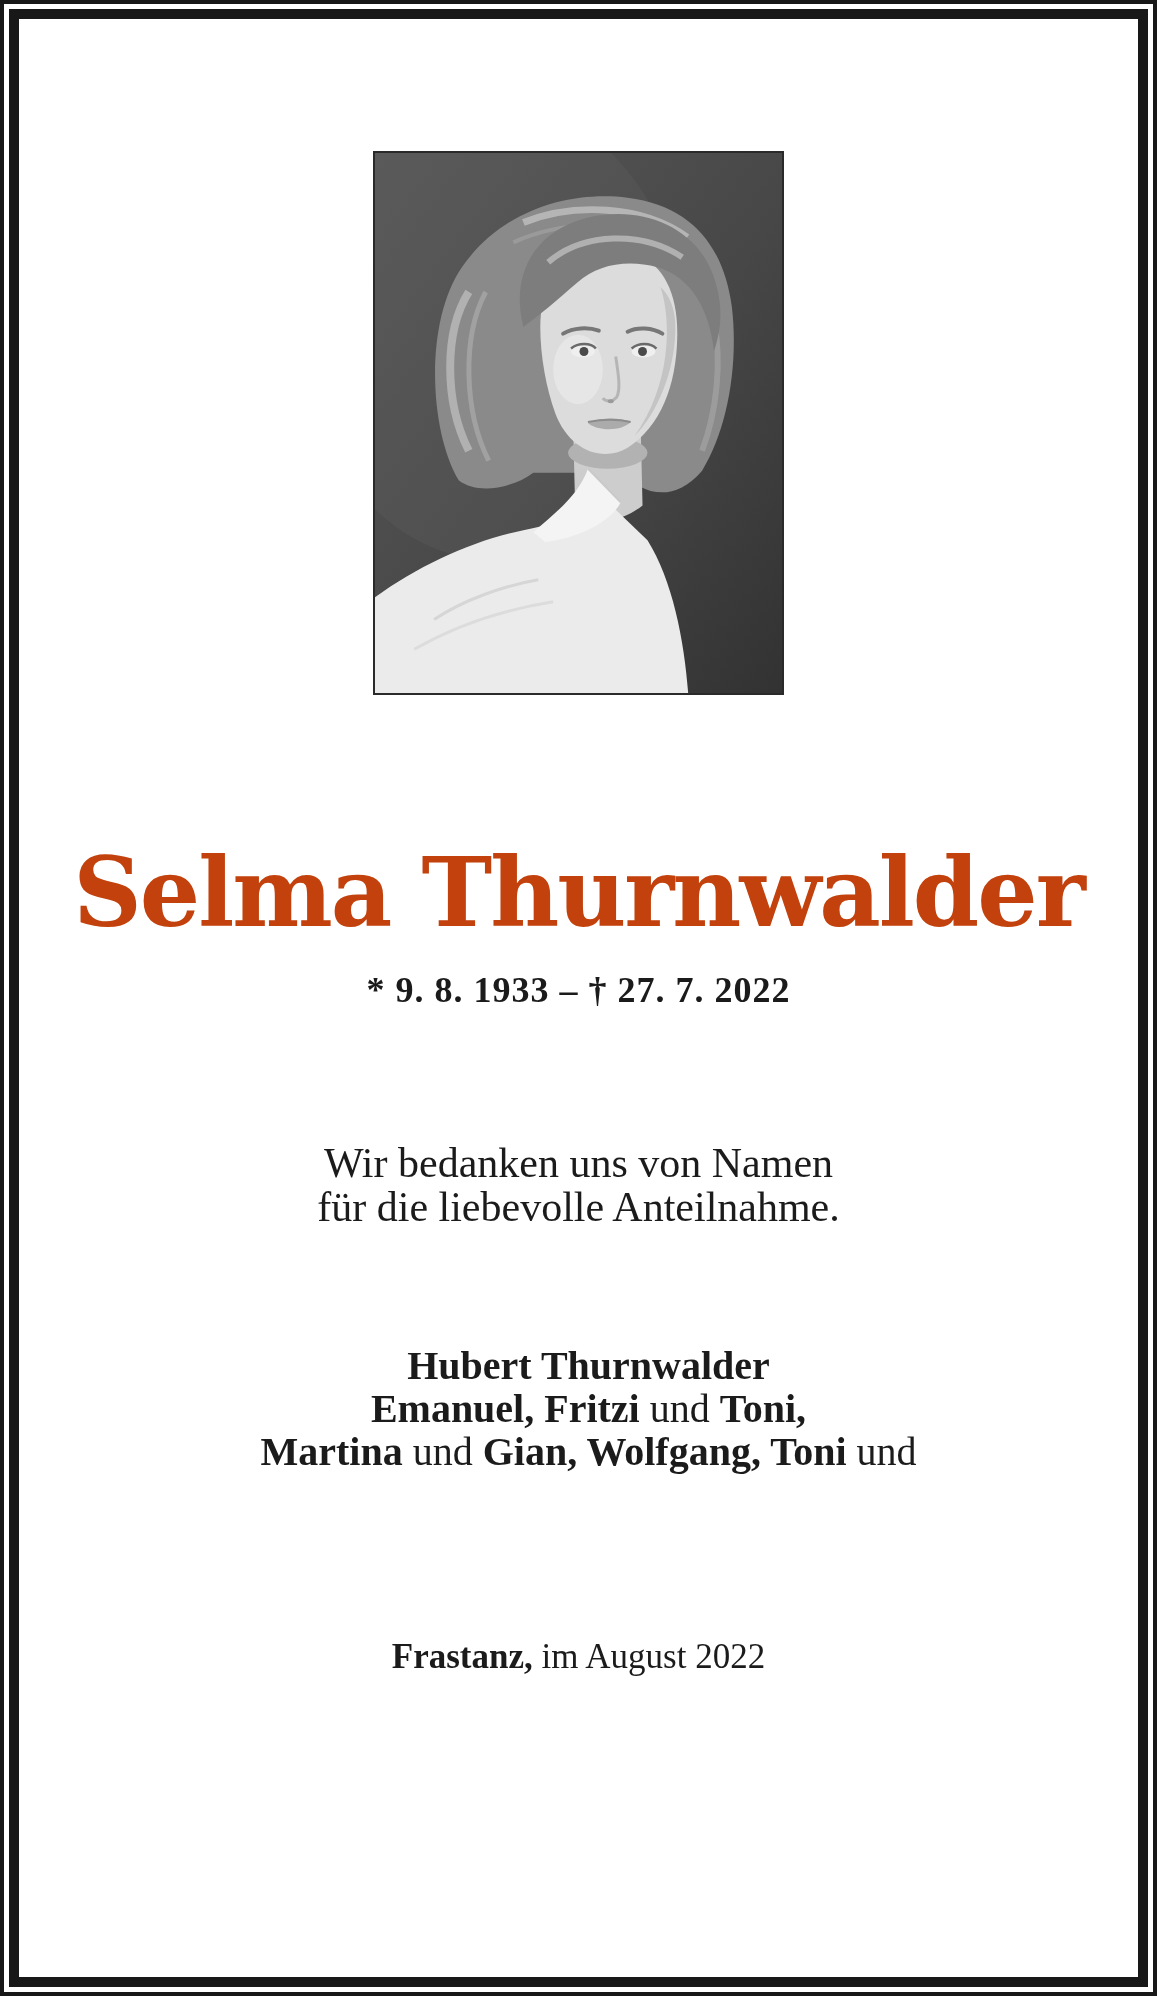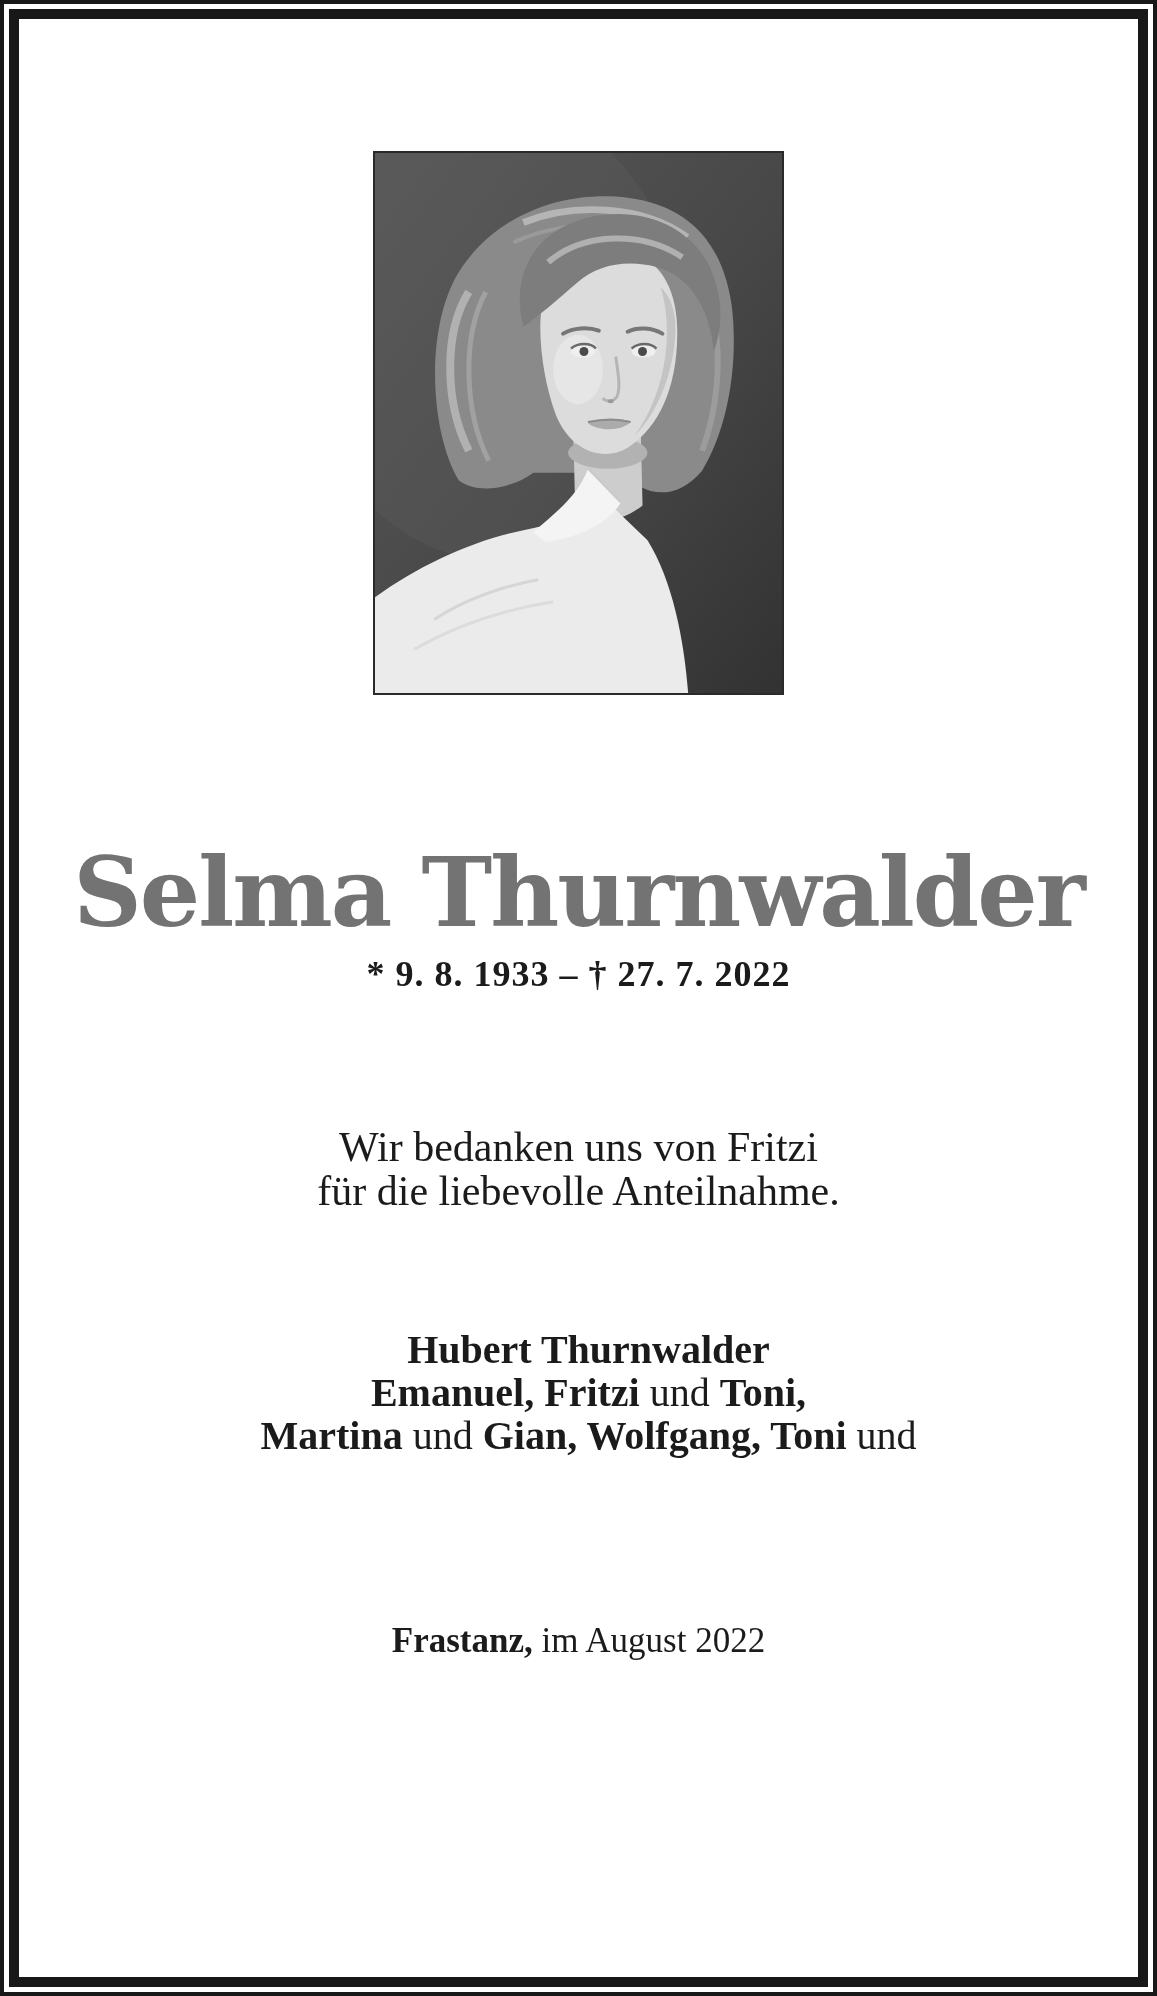--- a/index.html
+++ b/index.html
@@ -36,25 +36,25 @@
   }
   .photo svg { display:block; width:100%; height:100%; }
 
   .title {
     margin-top:150px;
     font-family:"DejaVu Serif","Liberation Serif",serif;
     font-weight:bold;
     font-size:95px;
     line-height:1;
     letter-spacing:-2px;
-    color:#737373;
+    color:#c2410c;
     white-space:nowrap;
   }
   .dates {
-    margin-top:16px;
+    margin-top:32px;
     font-family:"Liberation Serif",serif;
     font-weight:bold;
     font-size:36px;
     line-height:1;
     letter-spacing:1px;
   }
   .body-text {
     font-family:"Liberation Serif",serif;
     font-size:42px;
     line-height:1.05;
@@ -121,21 +121,21 @@
         <path d="M215,272 C228,266 248,266 258,271 C250,280 225,281 215,272 Z" fill="#ababab"></path>
         <path d="M215,271 C230,268 245,268 258,271" stroke="#8c8c8c" stroke-width="2" fill="none"></path>
       </svg>
     </div>
 
     <h1 class="title">Selma Thurnwalder</h1>
 
     <div class="dates">* 9. 8. 1933 – † 27. 7. 2022</div>
 
     <div class="thanks body-text">
-      <div>Wir bedanken uns von Fritzi</div>
+      <div>Wir bedanken uns von Namen</div>
       <div>für die liebevolle Anteilnahme.</div>
     </div>
 
     <div class="family body-text">
       <div><span class="b">Hubert Thurnwalder</span></div>
       <div><span class="b">Emanuel, Fritzi</span><span> und </span><span class="b">Toni,</span></div>
       <div><span class="b">Martina</span><span> und </span><span class="b">Gian, Wolfgang, Toni</span><span> und</span></div>
     </div>
 
     <div class="place body-text"><span class="b">Frastanz,</span><span> im August 2022</span></div>

